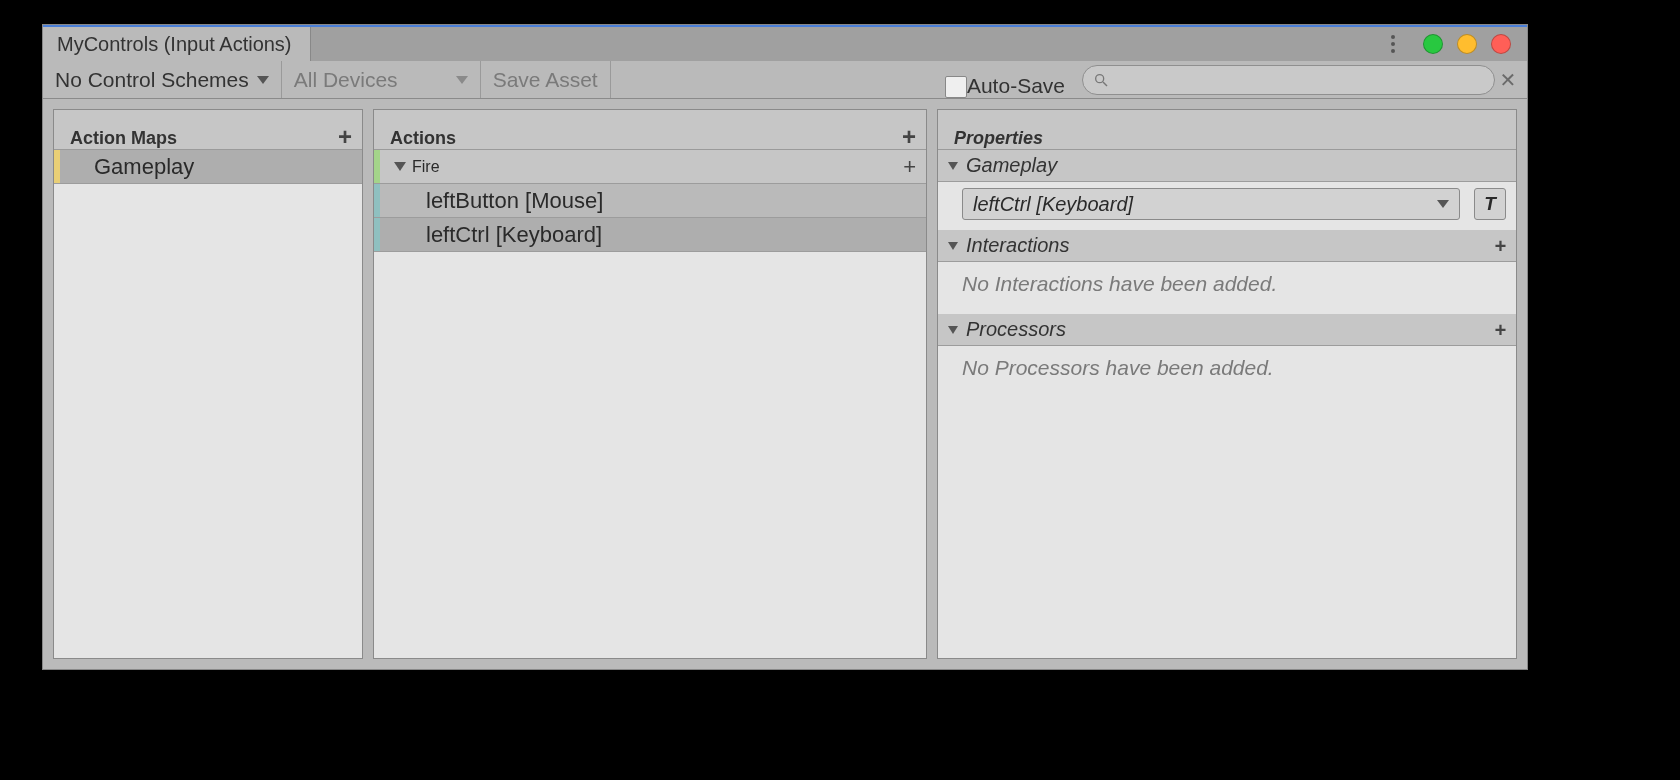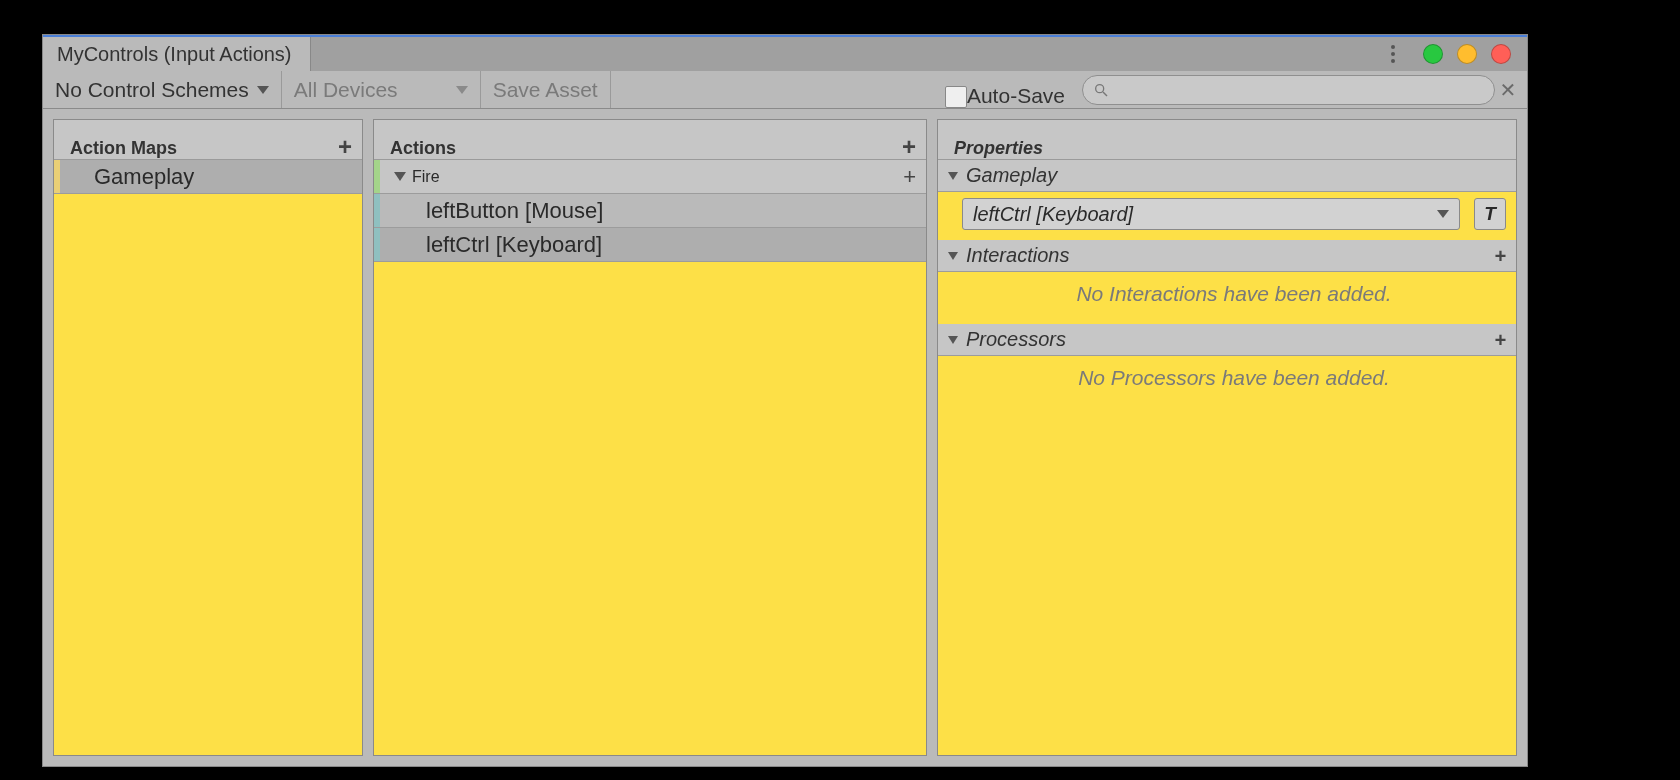--- a/index.html
+++ b/index.html
@@ -7,23 +7,23 @@
     background: #000;
     font-family: -apple-system, BlinkMacSystemFont, "Segoe UI", Arial, sans-serif;
     width: 1680px;
     height: 780px;
     overflow: hidden;
     color: #2a2a2a;
   }
   .window {
     position: absolute;
     left: 42px;
-    top: 34px;
+    top: 24px;
     width: 1486px;
-    height: 733px;
+    height: 646px;
     background: #bababa;
     display: flex;
     flex-direction: column;
     border: 1px solid #888;
   }
   
   .tabbar {
     height: 36px;
     background: #a0a0a0;
     display: flex;
@@ -165,21 +165,21 @@
     color: #333;
   }
   .plus {
     font-size: 24px;
     font-weight: 700;
     color: #444;
     line-height: 1;
   }
   .plus.small { font-size: 20px; }
 
-  .panel-body { flex: 1; overflow: auto; background: #fde047; text-align: center; }
+  .panel-body { flex: 1; overflow: auto; background: #e5e5e5; }
 
   
   .maprow {
     height: 34px;
     display: flex;
     align-items: center;
     background: #aeaeae;
     border-bottom: 1px solid #9c9c9c;
   }
   .maprow .bar { width: 6px; height: 100%; background: #e9cf76; }

